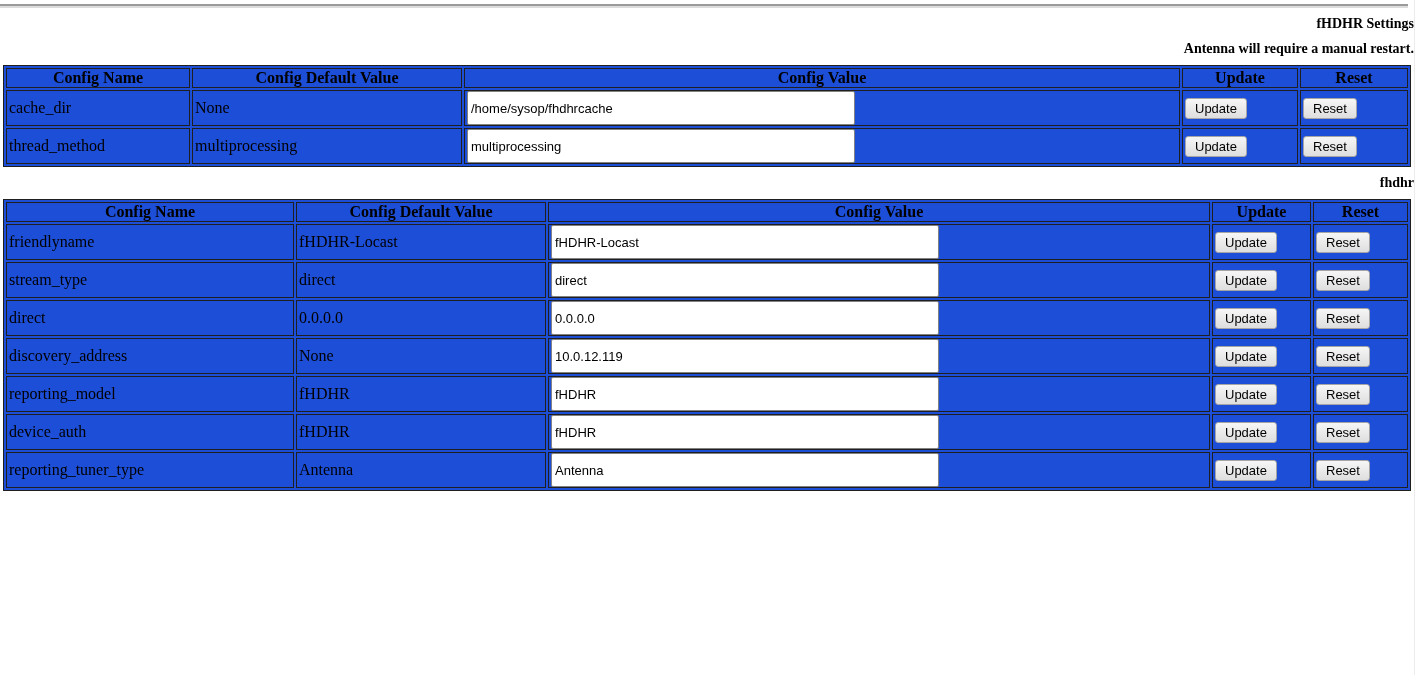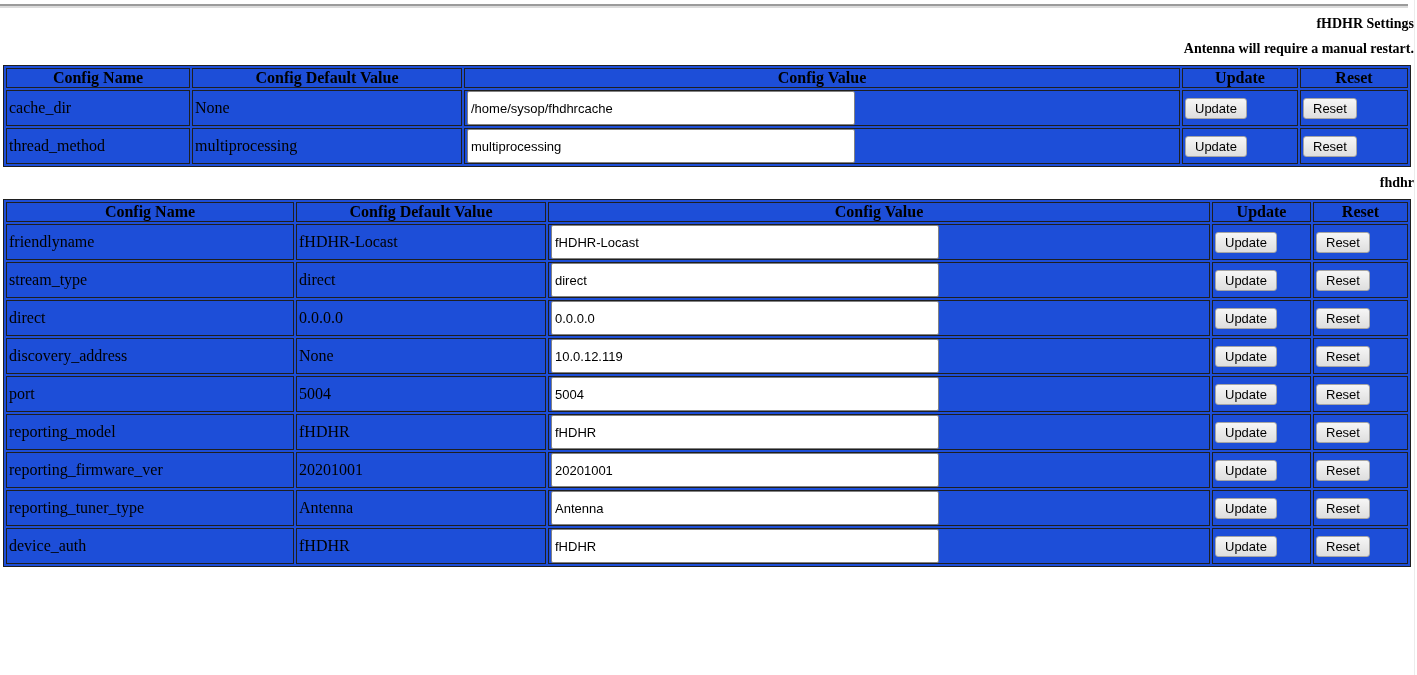--- a/index.html
+++ b/index.html
@@ -239,82 +239,56 @@
       <input type="text" class="config-input" value="10.0.12.119" style="">
     </td>
     <td class="cell-update">
       <button class="btn">Update</button>
     </td>
     <td class="cell-reset">
       <button class="btn">Reset</button>
     </td>
   </tr>
 
-  <tr>
-    <td class="cell-name">port</td>
-    <td class="cell-default">5004</td>
-    <td class="cell-value">
-      <input type="text" class="config-input" value="5004" style="">
-    </td>
-    <td class="cell-update">
-      <button class="btn">Update</button>
-    </td>
-    <td class="cell-reset">
-      <button class="btn">Reset</button>
-    </td>
-  </tr>
 
 
   <tr>
     <td class="cell-name">reporting_model</td>
     <td class="cell-default">fHDHR</td>
     <td class="cell-value">
       <input type="text" class="config-input" value="fHDHR" style="">
     </td>
     <td class="cell-update">
       <button class="btn">Update</button>
     </td>
     <td class="cell-reset">
       <button class="btn">Reset</button>
     </td>
   </tr>
 
-  <tr>
-    <td class="cell-name">reporting_firmware_ver</td>
-    <td class="cell-default">20201001</td>
-    <td class="cell-value">
-      <input type="text" class="config-input" value="20201001" style="">
+
+  <tr>
+    <td class="cell-name">device_auth</td>
+    <td class="cell-default">fHDHR</td>
+    <td class="cell-value">
+      <input type="text" class="config-input" value="fHDHR" style="">
     </td>
     <td class="cell-update">
       <button class="btn">Update</button>
     </td>
     <td class="cell-reset">
       <button class="btn">Reset</button>
     </td>
   </tr>
 
   <tr>
     <td class="cell-name">reporting_tuner_type</td>
     <td class="cell-default">Antenna</td>
     <td class="cell-value">
       <input type="text" class="config-input" value="Antenna" style="">
-    </td>
-    <td class="cell-update">
-      <button class="btn">Update</button>
-    </td>
-    <td class="cell-reset">
-      <button class="btn">Reset</button>
-    </td>
-  </tr>
-
-  <tr>
-    <td class="cell-name">device_auth</td>
-    <td class="cell-default">fHDHR</td>
-    <td class="cell-value">
-      <input type="text" class="config-input" value="fHDHR" style="">
     </td>
     <td class="cell-update">
       <button class="btn">Update</button>
     </td>
     <td class="cell-reset">
       <button class="btn">Reset</button>
     </td>
   </tr>
 
 </tbody>

